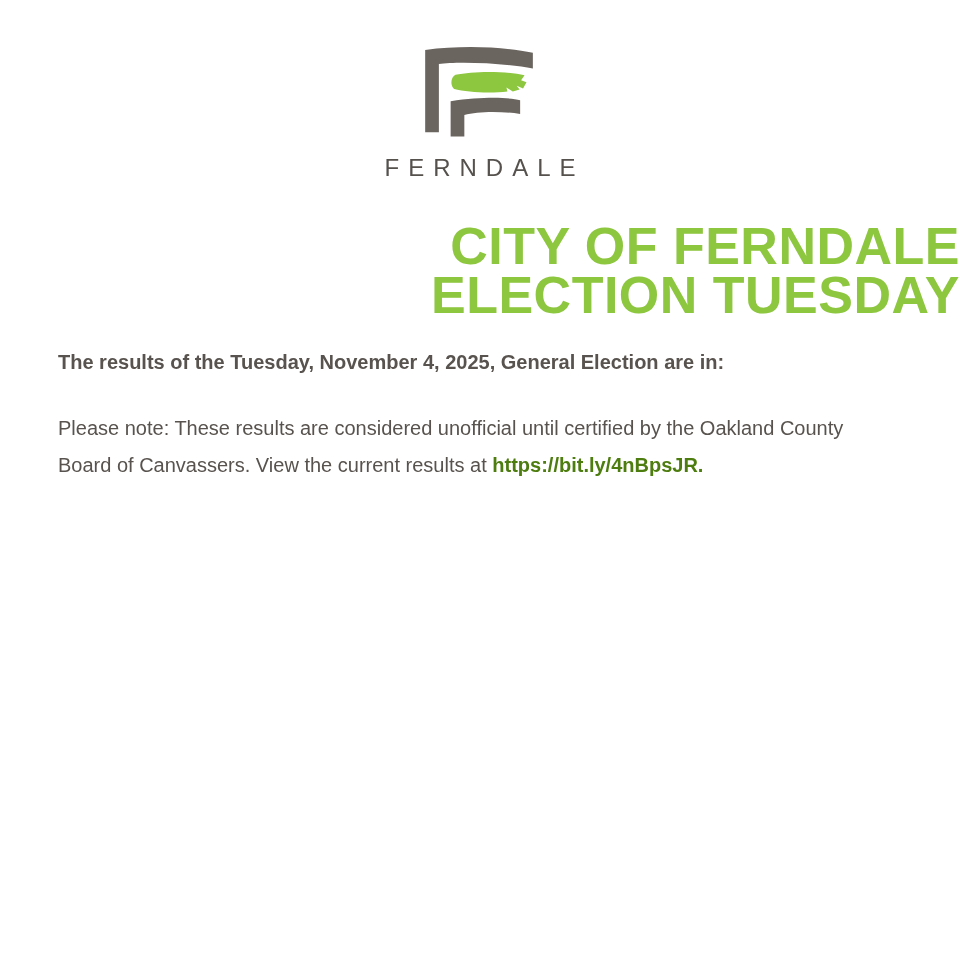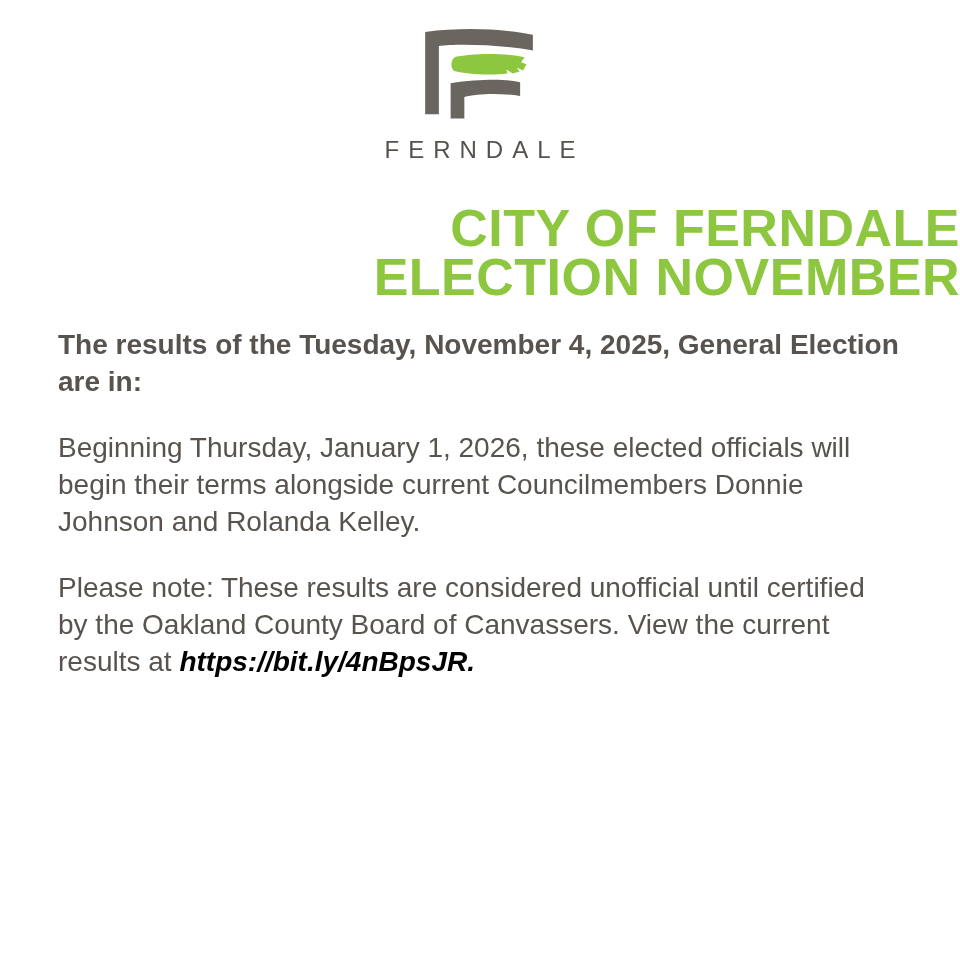--- a/index.html
+++ b/index.html
@@ -9,21 +9,21 @@
   .page {
     position: relative;
     width: 960px;
     height: 960px;
     margin: 0 auto;
     background: #ffffff;
     overflow: hidden;
   }
 
   .header {
-    padding-top: 27px;
+    padding-top: 45px;
     text-align: center;
   }
 
   .logo-mark {
     display: inline-block;
     width: 118px;
     height: 93px;
   }
 
   .wordmark {
@@ -43,40 +43,39 @@
     line-height: 49px;
     font-weight: 700;
     letter-spacing: 0.5px;
     color: #8DC63F;
   }
 
   .body-copy {
     margin-top: 24px;
     padding: 0 58px;
     color: #58534E;
-    font-size: 28px;
+    font-size: 20px;
     line-height: 37px;
   }
 
   .body-copy p {
     margin-bottom: 29px;
   }
 
   .body-copy p:last-child {
     margin-bottom: 0;
   }
 
   .bold { font-weight: 700; }
 
   .link-plain {
     font-weight: 700;
-    color: #000000;
+    color: #4d7c0f;
     text-decoration: none;
     cursor: pointer;
-    font-style: italic;
   }
 </style>
 </head>
 <body>
 
 <div class="page">
 
   <div class="header">
     <svg class="logo-mark" viewBox="0 0 118 95" aria-hidden="true">
 
@@ -85,26 +84,25 @@
       <path fill="#8DC63F" d="M34,30.5 C29.5,32.5 28,41 32.5,45 C46,48.5 70,49.5 87,47.5 L86,43.5 L92.5,47.5 L99.5,45.5 L96.5,41.5 L103,44.5 L106.5,38 L101,36 L104.5,31 C86,26.5 52,26.5 34,30.5 Z"></path>
 
       <path fill="#6B6560" d="M29,57.5 C62,52.5 89,53.5 100,56.5 L100,70.5 C81,67.5 57,67.5 43,71.5 L43,93.5 L29,93.5 Z"></path>
     </svg>
 
     <div class="wordmark">FERNDALE</div>
   </div>
 
   <div class="headline">
     <div>CITY OF FERNDALE</div>
-    <div>ELECTION NOVEMBER</div>
+    <div>ELECTION TUESDAY</div>
   </div>
 
   <div class="body-copy">
     <p class="bold">The results of the Tuesday, November 4, 2025, General Election are in:</p>
 
 
-    <p>Beginning Thursday, January 1, 2026, these elected officials will begin their terms alongside current Councilmembers Donnie Johnson and Rolanda Kelley.</p>
 
     <p><span>Please note: These results are considered unofficial until certified by the Oakland County Board of Canvassers. View the current results at</span> <span class="link-plain">https://bit.ly/4nBpsJR.</span></p>
 
   </div>
 
 </div>
 
 </body></html>

